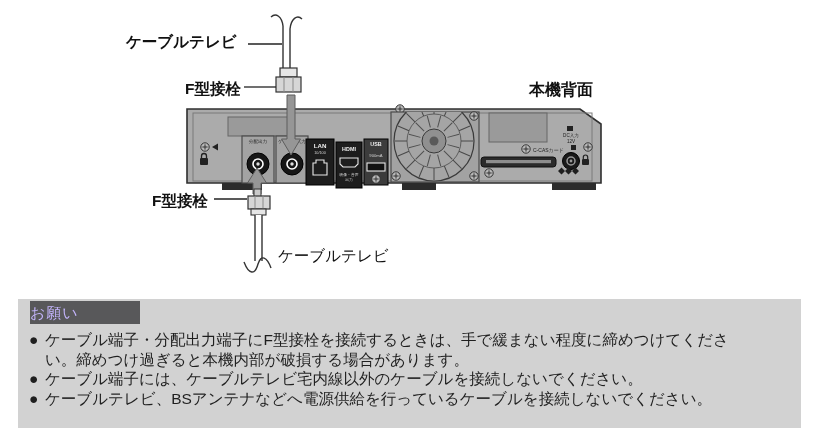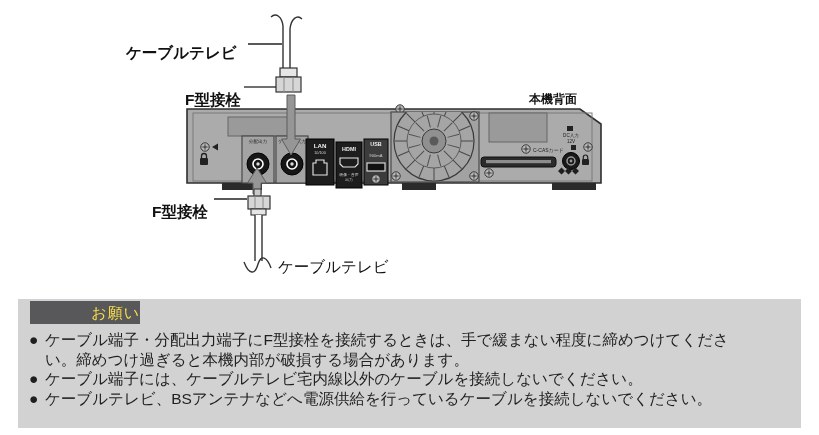--- a/index.html
+++ b/index.html
@@ -4,33 +4,33 @@
 <style>
   * { margin:0; padding:0; box-sizing:border-box; }
   html,body { width:819px; height:435px; background:#ffffff; overflow:hidden;
               font-family:"Liberation Sans","DejaVu Sans",sans-serif; }
   .page { position:relative; width:819px; height:435px; background:#fff; }
 
   
   .diagram { position:absolute; left:0; top:0; width:819px; height:298px; }
   .diagram svg { position:absolute; left:0; top:0; }
 
-  .lbl { position:absolute; color:#111; font-weight:600; white-space:nowrap;margin-top:11px; }
+  .lbl { position:absolute; color:#111; font-weight:600; white-space:nowrap; }
   .lbl-cabletv { left:126px; top:32px;  font-size:15.5px; line-height:19px; }
   .lbl-ftop    { left:185px; top:79px;  font-size:15.5px; }
-  .lbl-rear    { left:529px; top:80px;  font-size:12px; }
+  .lbl-rear    { left:529px; top:80px;  font-size:16px; }
   .lbl-fbot    { left:152px; top:191px; font-size:15.5px; }
   .lbl-totv    { left:278px; top:246px; font-size:15.5px; font-weight:500; }
 
   
   .note { position:absolute; left:18px; top:299px; width:783px; height:129px;
           background:#d2d2d2; }
   .note-header { position:absolute; left:12px; top:2px; width:110px; height:23px;
-                 background:#58585a; color:#fde047; font-size:15px; line-height:23px;
-                 text-align:right; letter-spacing:1px; }
+                 background:#58585a; color:#c4b5fd; font-size:15px; line-height:23px;
+                 text-align:left; letter-spacing:1px; }
   .note-body { position:absolute; left:11px; top:31px; right:6px;
                font-size:15.5px; line-height:19.6px; color:#1f1f1f; }
   .note-item { display:flex; }
   .note-item .bullet { flex:0 0 16px; }
   .note-item .ntext  { flex:1 1 auto; max-width:700px; }
 
   
   .tl  { font-family:"Liberation Sans","DejaVu Sans",sans-serif; }
 </style>
 </head>

